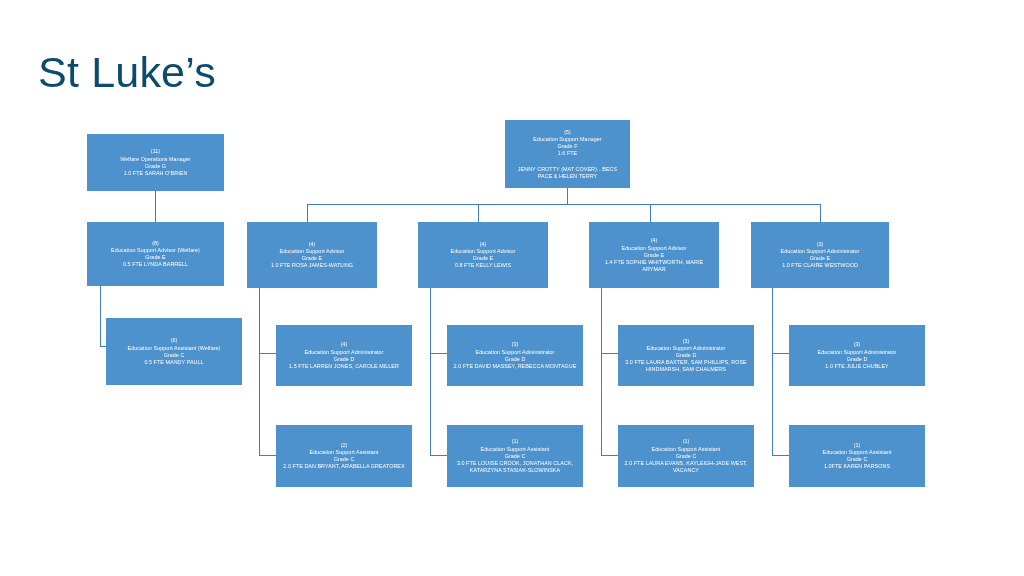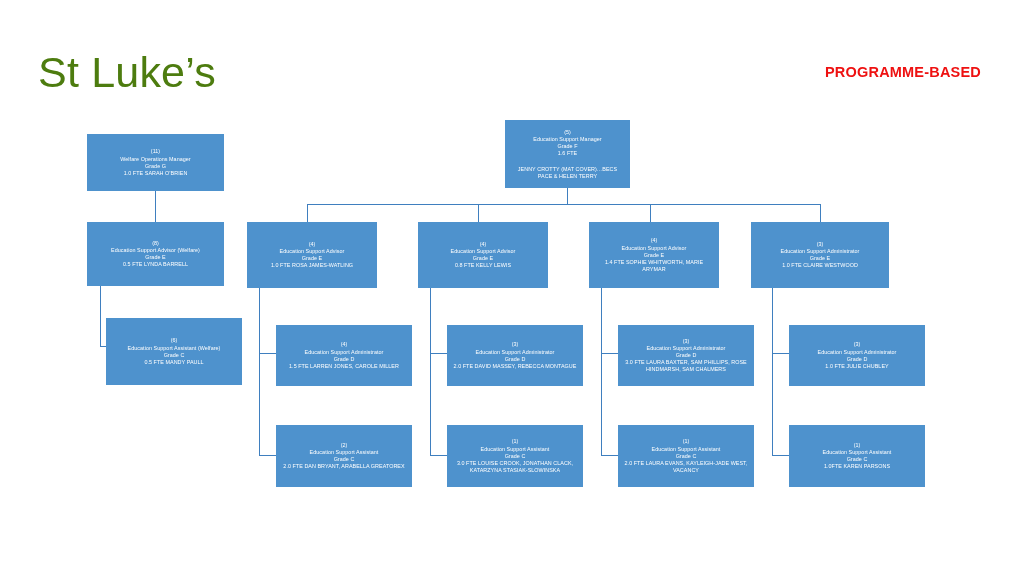--- a/index.html
+++ b/index.html
@@ -24,21 +24,21 @@
     background: #ffffff;
   }
   
   #page-title {
     position: absolute;
     left: 38px;
     top: 50px;
     font-size: 43px;
     font-weight: 400;
     letter-spacing: 0.2px;
-    color: #4d7c0f;
+    color: #0c4a6e;
     line-height: 1.05;
     white-space: nowrap;
   }
   
   #programme-label {
     position: absolute;
     left: 808px;
     top: 64px;
     width: 190px;
     text-align: center;
@@ -82,21 +82,20 @@
   .node .ln.names { margin-top: 0.5px; }
   .node.manager .ln.names { margin-top: 9px; }
 </style>
 </head>
 <body>
 
 <div id="slide">
 
   <div id="page-title">St Luke’s</div>
 
-  <div id="programme-label" style="color: rgb(238, 17, 17);">PROGRAMME-BASED</div>
 
   <div class="conn v" style="left: 567px; top: 188px; height: 16px; background: rgb(63, 127, 191);"></div>
 
   <div class="conn h" style="left: 307px; top: 204px; width: 513px; background: rgb(63, 127, 191);"></div>
 
   <div class="conn v" style="left: 307px; top: 204px; height: 18px; background: rgb(63, 127, 191);"></div>
   <div class="conn v" style="left: 478px; top: 204px; height: 18px; background: rgb(63, 127, 191);"></div>
   <div class="conn v" style="left: 650px; top: 204px; height: 18px; background: rgb(63, 127, 191);"></div>
   <div class="conn v" style="left: 820px; top: 204px; height: 18px; background: rgb(63, 127, 191);"></div>
 

